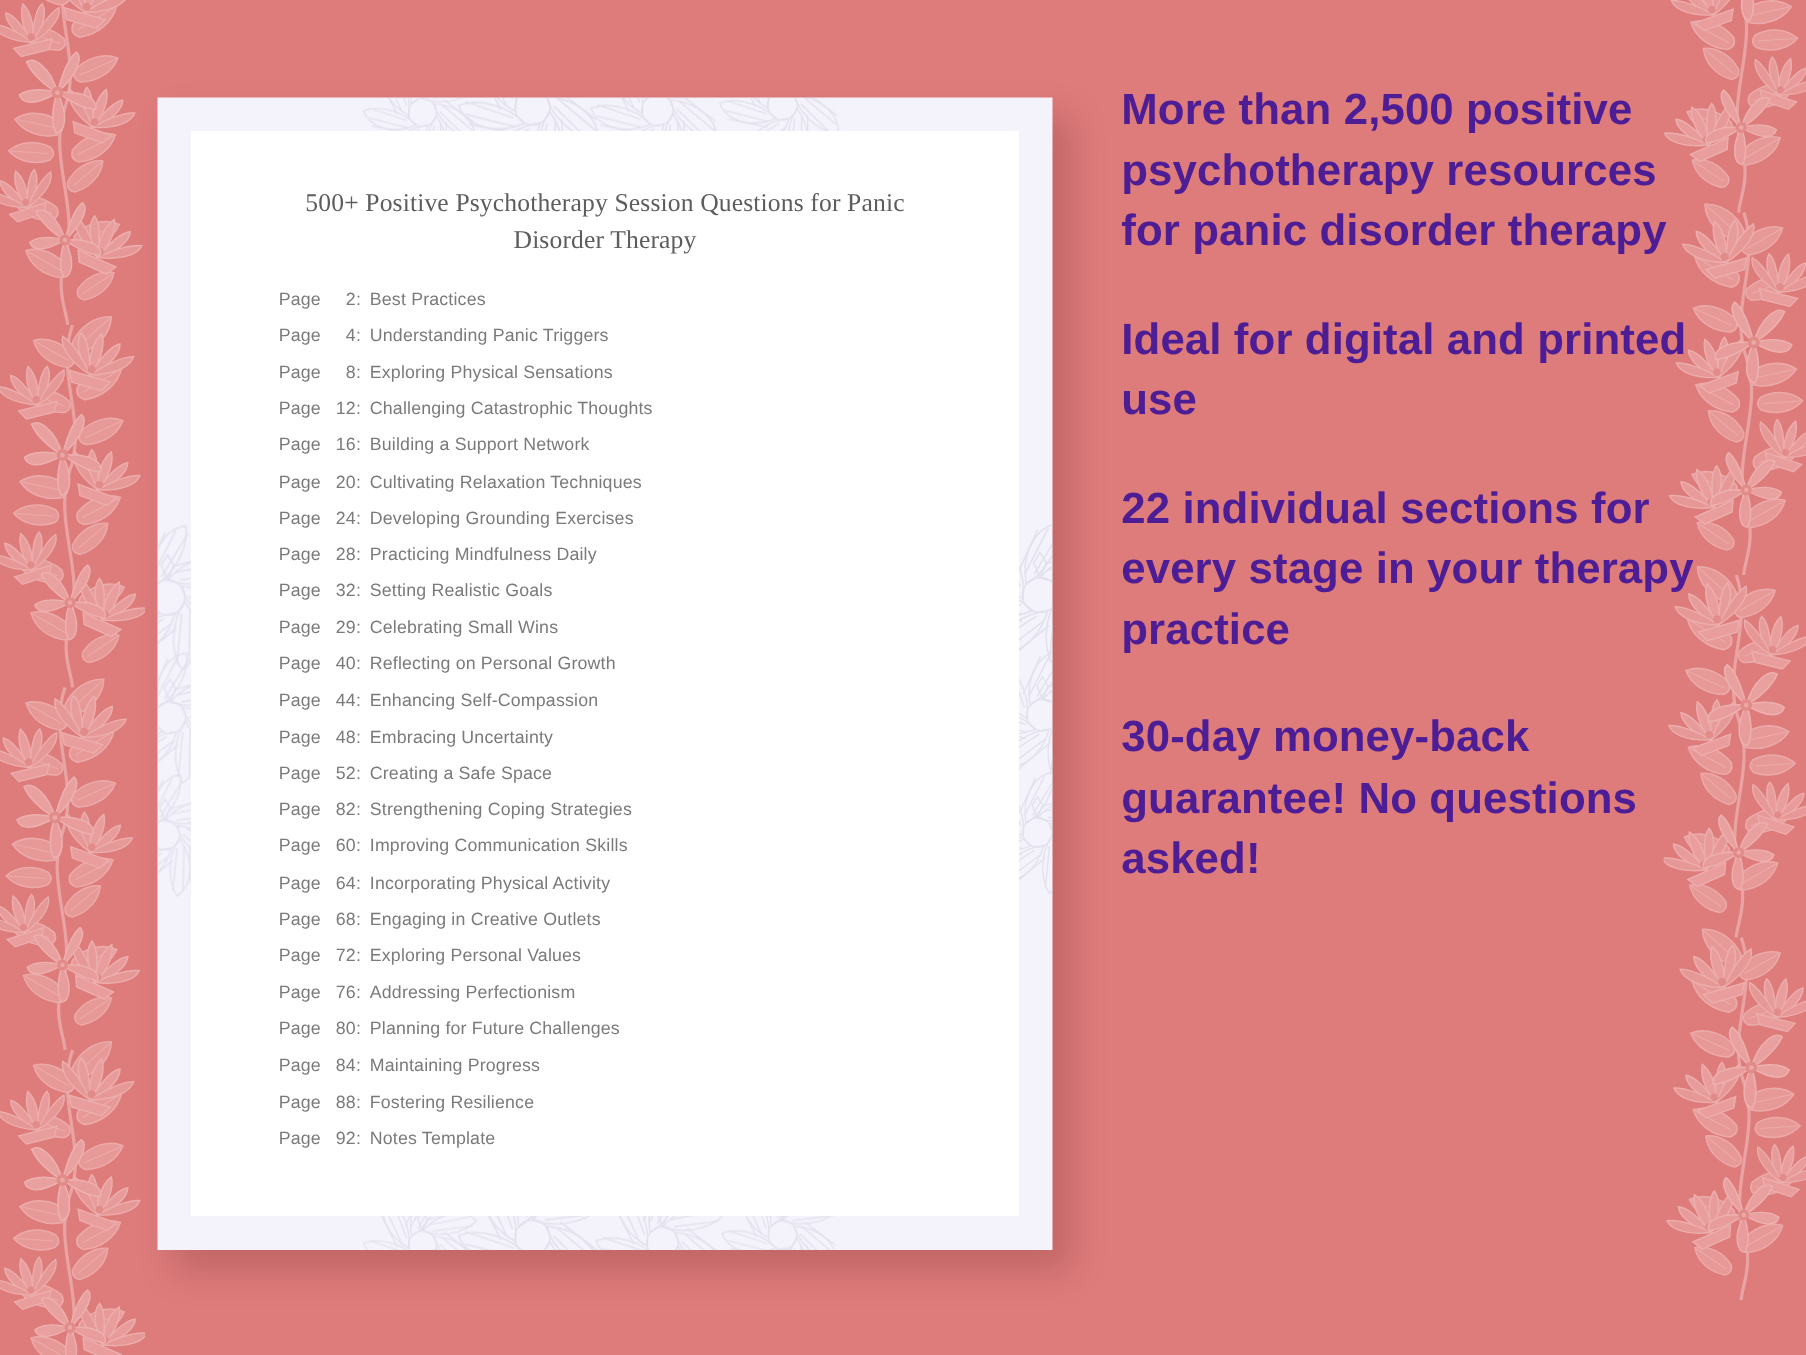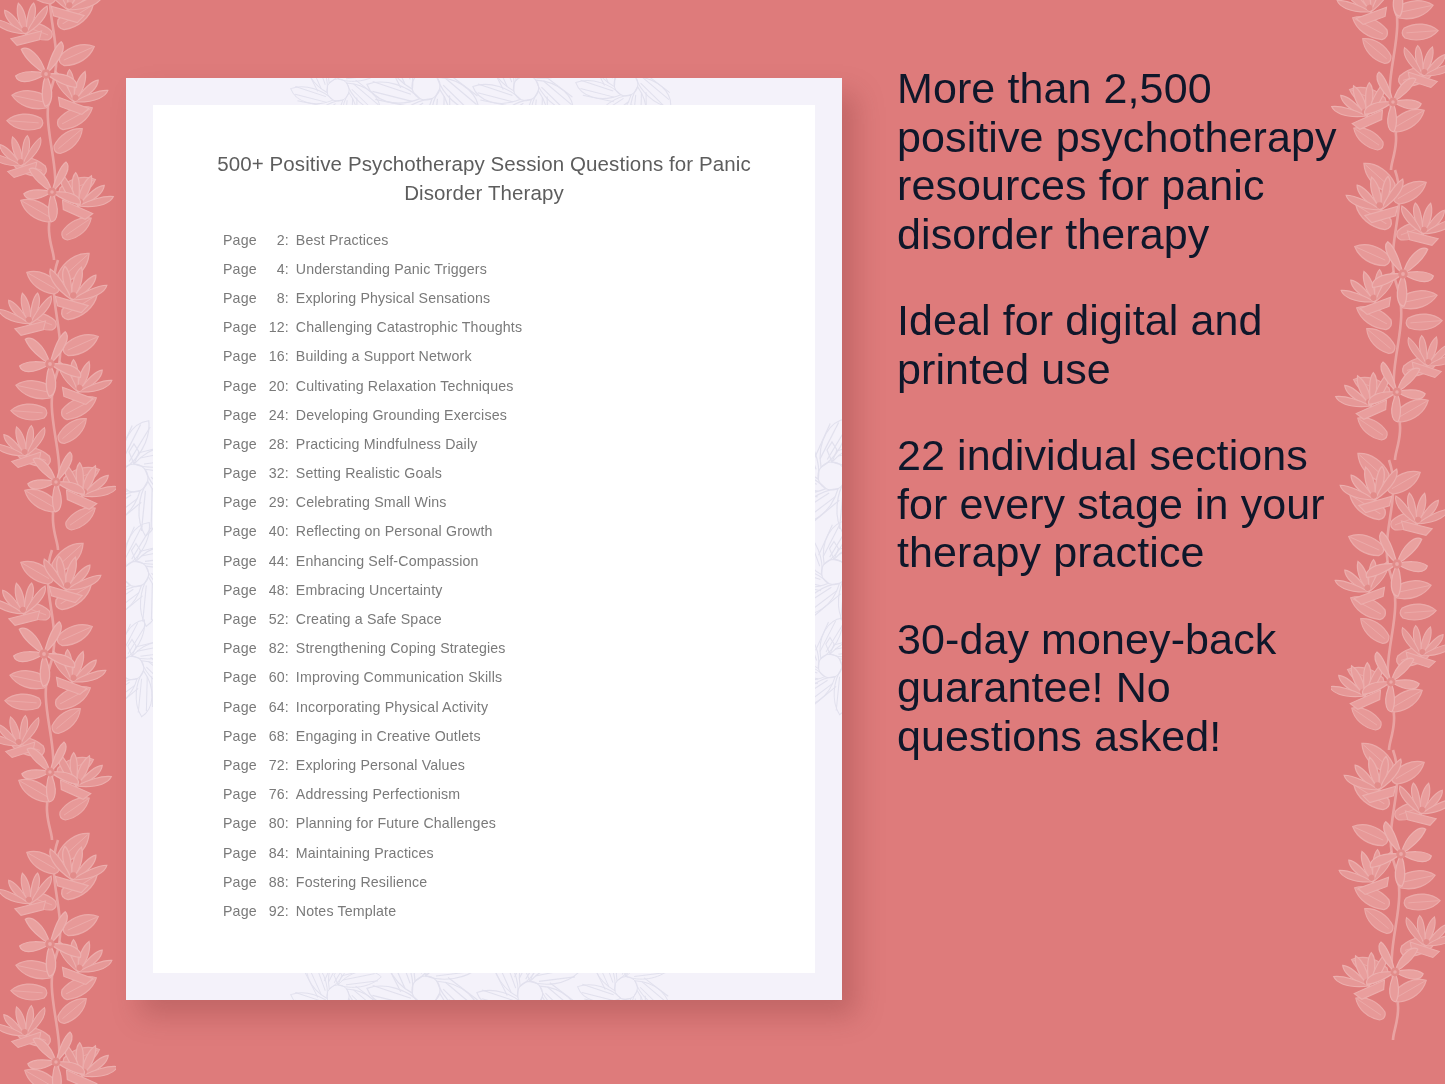--- a/index.html
+++ b/index.html
@@ -59,20 +59,21 @@
   }
 
   .doc-title {
     font-size: 20.5px;
     line-height: 29px;
     color: #5d5d5d;
     text-align: center;
     font-weight: 400;
     margin: 0 30px;
     letter-spacing: 0.1px;
+    font-family: Liberation Serif, serif;
   }
 
   .content-overview-label {
     margin-top: 44px;
     margin-left: 21px;
     font-size: 16.5px;
     color: #6a6a6a;
     letter-spacing: 0.1px;
   }
 
@@ -101,24 +102,24 @@
   .toc-title { display: inline-block; }
 
   
   .copy-col {
     position: absolute;
     left: 897px;
     top: 64px;
     width: 460px;
   }
   .copy-block {
-    color: #0f172a;
-    font-size: 43px;
+    color: #4c1d95;
+    font-size: 35px;
     line-height: 48.5px;
-    font-weight: 400;
+    font-weight: 700;
     margin-bottom: 38px;
     letter-spacing: 0.1px;
   }
   .copy-block:last-child { margin-bottom: 12px; }
 </style>
 </head>
 <body>
 
 <div class="floral-band left">
   <svg viewBox="0 0 120 1084" preserveAspectRatio="none" xmlns="http://www.w3.org/2000/svg">
@@ -370,21 +371,21 @@
       <li class="toc-row">
         <span class="toc-page-word">Page</span>
         <span class="toc-page-num">80</span>
         <span class="toc-colon">:</span>
         <span class="toc-title">Planning for Future Challenges</span>
       </li>
       <li class="toc-row">
         <span class="toc-page-word">Page</span>
         <span class="toc-page-num">84</span>
         <span class="toc-colon">:</span>
-        <span class="toc-title">Maintaining Practices</span>
+        <span class="toc-title">Maintaining Progress</span>
       </li>
       <li class="toc-row">
         <span class="toc-page-word">Page</span>
         <span class="toc-page-num">88</span>
         <span class="toc-colon">:</span>
         <span class="toc-title">Fostering Resilience</span>
       </li>
       <li class="toc-row">
         <span class="toc-page-word">Page</span>
         <span class="toc-page-num">92</span>

